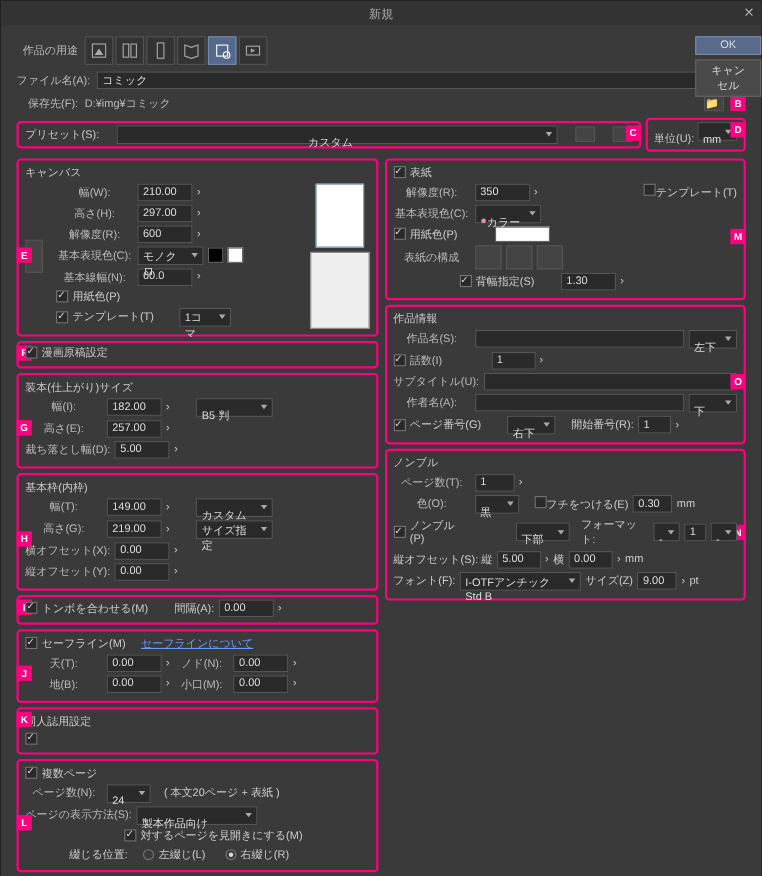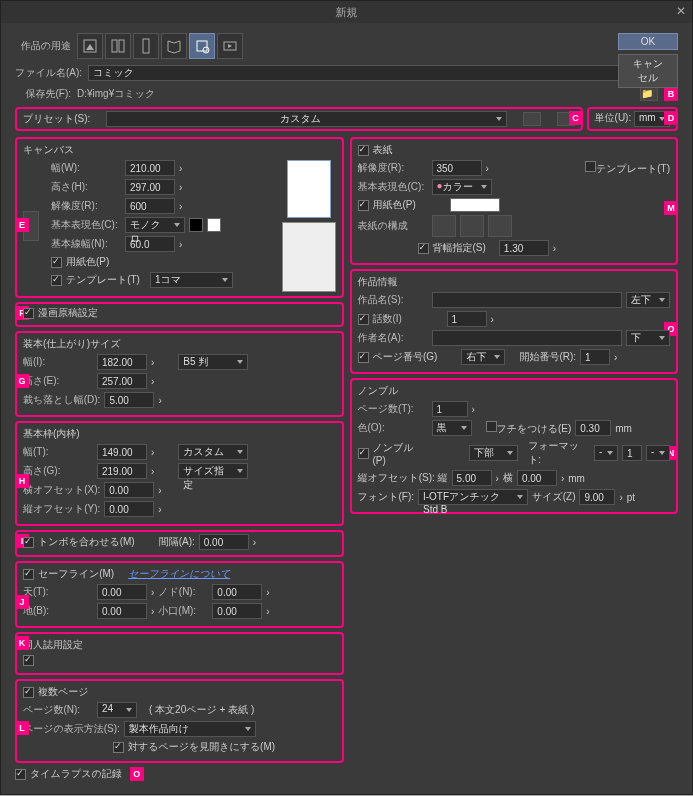--- a/index.html
+++ b/index.html
@@ -10,46 +10,46 @@
   .close-x { position: absolute; right: 6px; top: 3px; color: #aaa; cursor: pointer; font-size: 12px; }
   .content { padding: 10px 14px; position: relative; }
   .row { display: flex; align-items: center; gap: 6px; margin-bottom: 6px; }
   .label { color: #bbb; text-align: right; min-width: 56px; }
   .label-w { color: #bbb; }
   .input { background: #2a2a2a; border: 1px solid #555; color: #ddd; height: 16px; padding: 0 4px; font-size: 10px; }
   .input.wide { flex: 1; }
   .btn { background: #4a4a4a; border: 1px solid #666; color: #ddd; padding: 2px 10px; font-size: 10px; cursor: pointer; text-align: center; }
   .btn.primary { background: #5a6a8a; border-color: #788aad; width: 60px; }
   .btn.sec { width: 60px; }
-  .top-right { position: absolute; right: 14px; top: 10px; display: flex; flex-direction: column; gap: 4px; }
+  .top-right { position: absolute; right: 0; top: 10px; display: flex; flex-direction: column; gap: 4px; }
   .icon-btn { width: 26px; height: 26px; background: #333; border: 1px solid #555; display: inline-flex; align-items: center; justify-content: center; cursor: pointer; }
   .icon-btn.active { background: #556a8a; border-color: #778ab0; }
   .icon-strip { display: flex; gap: 2px; }
-  .sel { background: #2a2a2a; border: 1px solid #555; color: #ddd; height: 16px; padding: 0 16px 0 4px; position: relative; display: inline-flex; align-items: flex-start; cursor: pointer; }
+  .sel { background: #2a2a2a; border: 1px solid #555; color: #ddd; height: 16px; padding: 15px 16px 0 4px; position: relative; display: inline-flex; align-items: center; cursor: pointer; }
   .sel::after { content: ""; position: absolute; right: 4px; top: 50%; border-left: 3px solid transparent; border-right: 3px solid transparent; border-top: 4px solid #aaa; transform: translateY(-50%); }
   .chk { width: 11px; height: 11px; border: 1px solid #777; background: #2a2a2a; display: inline-block; position: relative; cursor: pointer; flex-shrink: 0; }
   .chk.on::after { content: "✓"; position: absolute; color: #ddd; font-size: 9px; left: 0; top: -2px; }
   .radio { width: 10px; height: 10px; border-radius: 50%; border: 1px solid #777; display: inline-block; position: relative; cursor: pointer; }
   .radio.on::after { content: ""; position: absolute; width: 4px; height: 4px; background: #ddd; border-radius: 50%; left: 2px; top: 2px; }
   .section { border: 2px solid #ff0080; border-radius: 4px; padding: 4px 6px; margin-bottom: 4px; position: relative; }
   .section-letter { position: absolute; background: #ff0080; color: #fff; font-weight: bold; width: 14px; height: 14px; font-size: 9px; display: flex; align-items: center; justify-content: center; }
   .cols { display: flex; gap: 6px; }
   .col { flex: 1; min-width: 0; }
   .group-title { color: #ccc; margin-bottom: 3px; }
   .mini-icon { width: 16px; height: 16px; background: #444; border: 1px solid #555; display: inline-block; }
   .swatch { width: 14px; height: 14px; border: 1px solid #666; display: inline-block; }
   .swatch.black { background: #000; }
   .swatch.white { background: #fff; }
   .preview-box { width: 54px; height: 70px; background: #eee; border: 1px solid #888; }
   .preview-box.small { width: 44px; height: 58px; background: #fff; border: 1px solid #88a0c8; }
   .folder-icon { color: #aaa; }
-  .link { color: #6a9aff; text-decoration: underline; cursor: pointer; font-style: italic; }
+  .link { color: #6a9aff; text-decoration: underline; cursor: pointer; }
   .tiny-icon { width: 18px; height: 14px; background: #444; border: 1px solid #555; display: inline-block; }
   .fieldrow { display: flex; align-items: center; gap: 4px; margin-bottom: 3px; }
-  .fieldrow .lbl { text-align: left; min-width: 70px; color: #bbb; }
+  .fieldrow .lbl { text-align: center; min-width: 70px; color: #bbb; }
   .num { width: 50px; }
   .preset-bar { display: flex; align-items: center; gap: 16px; flex: 1; }
   svg { display: block; }
 </style>
 </head>
 <body>
 
 <div class="dialog">
   <div class="titlebar">
     <span class="title">新規</span>
@@ -175,21 +175,21 @@
                   <input class="input num" value="60.0" style="">
                   <span class="arr">›</span>
                 </div>
               <div class="fieldrow">
                   <span class="chk on"></span>
                   <span>用紙色(P)</span>
                 </div>
               <div class="fieldrow">
                   <span class="chk on"></span>
                   <span>テンプレート(T)</span>
-                  <div class="sel" style="width:83px;margin-left:6px">
+                  <div class="sel" style="width:47px;margin-left:19px">
                     <span>1コマ</span>
                   </div>
                 </div>
             </div>
             <div style="display:flex;flex-direction:column;gap:4px;align-items:center">
               <div class="preview-box small"></div>
               <div class="preview-box"></div>
             </div>
           </div>
         </div>
@@ -308,27 +308,34 @@
             </div>
           <div class="fieldrow">
               <span class="lbl">ページ数(N):</span>
               <div class="sel" style="width:40px">
                 <span>24</span>
               </div>
               <span style="margin-left:8px">( 本文20ページ + 表紙 )</span>
             </div>
           <div class="fieldrow">
               <span class="lbl" style="min-width:90px">ページの表示方法(S):</span>
-              <div class="sel" style="width:132px">
+              <div class="sel" style="width:110px">
                 <span>製本作品向け</span>
               </div>
             </div>
           <div class="fieldrow" style="padding-left:90px">
               <span class="chk on"></span>
               <span>対するページを見開きにする(M)</span>
+            </div>
+          <div class="fieldrow" style="padding-left:40px">
+              <span>綴じる位置:</span>
+              <span class="radio" style="margin-left:10px"></span>
+              <span>左綴じ(L)</span>
+              <span class="radio on" style="margin-left:14px"></span>
+              <span>右綴じ(R)</span>
             </div>
         </div>
 
         <div class="fieldrow">
             <span class="chk on"></span>
             <span>タイムラプスの記録</span>
             <span class="section-letter" style="position:static;margin-left:4px">O</span>
           </div>
       </div>
 
@@ -360,21 +367,21 @@
             </div>
           <div class="fieldrow">
               <span class="lbl">表紙の構成</span>
             <span class="mini-icon" style="width:24px;height:22px"></span>
             <span class="mini-icon" style="width:24px;height:22px"></span>
             <span class="mini-icon" style="width:24px;height:22px"></span>
           </div>
           <div class="fieldrow" style="padding-left:60px">
               <span class="chk on"></span>
               <span>背幅指定(S)</span>
-              <input class="input num" style="margin-left: 9px;" value="1.30">
+              <input class="input num" style="margin-left: 20px;" value="1.30">
               <span class="arr">›</span>
             </div>
         </div>
 
         <div class="section">
           <span class="section-letter" style="right:-2px;top:50%">O</span>
           <div class="group-title">作品情報</div>
           <div class="fieldrow">
               <span class="lbl">作品名(S):</span>
               <input class="input" style="flex: 1 1 0%;">
@@ -382,20 +389,24 @@
                 <span>左下</span>
               </div>
             </div>
           <div class="fieldrow">
               <span class="chk on"></span>
               <span class="lbl" style="min-width:40px;text-align:left">話数(I)</span>
               <input class="input" style="width: 40px; margin-left: 30px;" value="1">
               <span class="arr">›</span>
             </div>
           <div class="fieldrow">
+              <span class="lbl">サブタイトル(U):</span>
+              <input class="input" style="flex: 1 1 0%;">
+            </div>
+          <div class="fieldrow">
               <span class="lbl">作者名(A):</span>
               <input class="input" style="flex: 1 1 0%;">
               <div class="sel" style="width:44px">
                 <span>下</span>
               </div>
             </div>
           <div class="fieldrow">
               <span class="chk on"></span>
               <span>ページ番号(G)</span>
               <div class="sel" style="width:44px;margin-left:20px">

